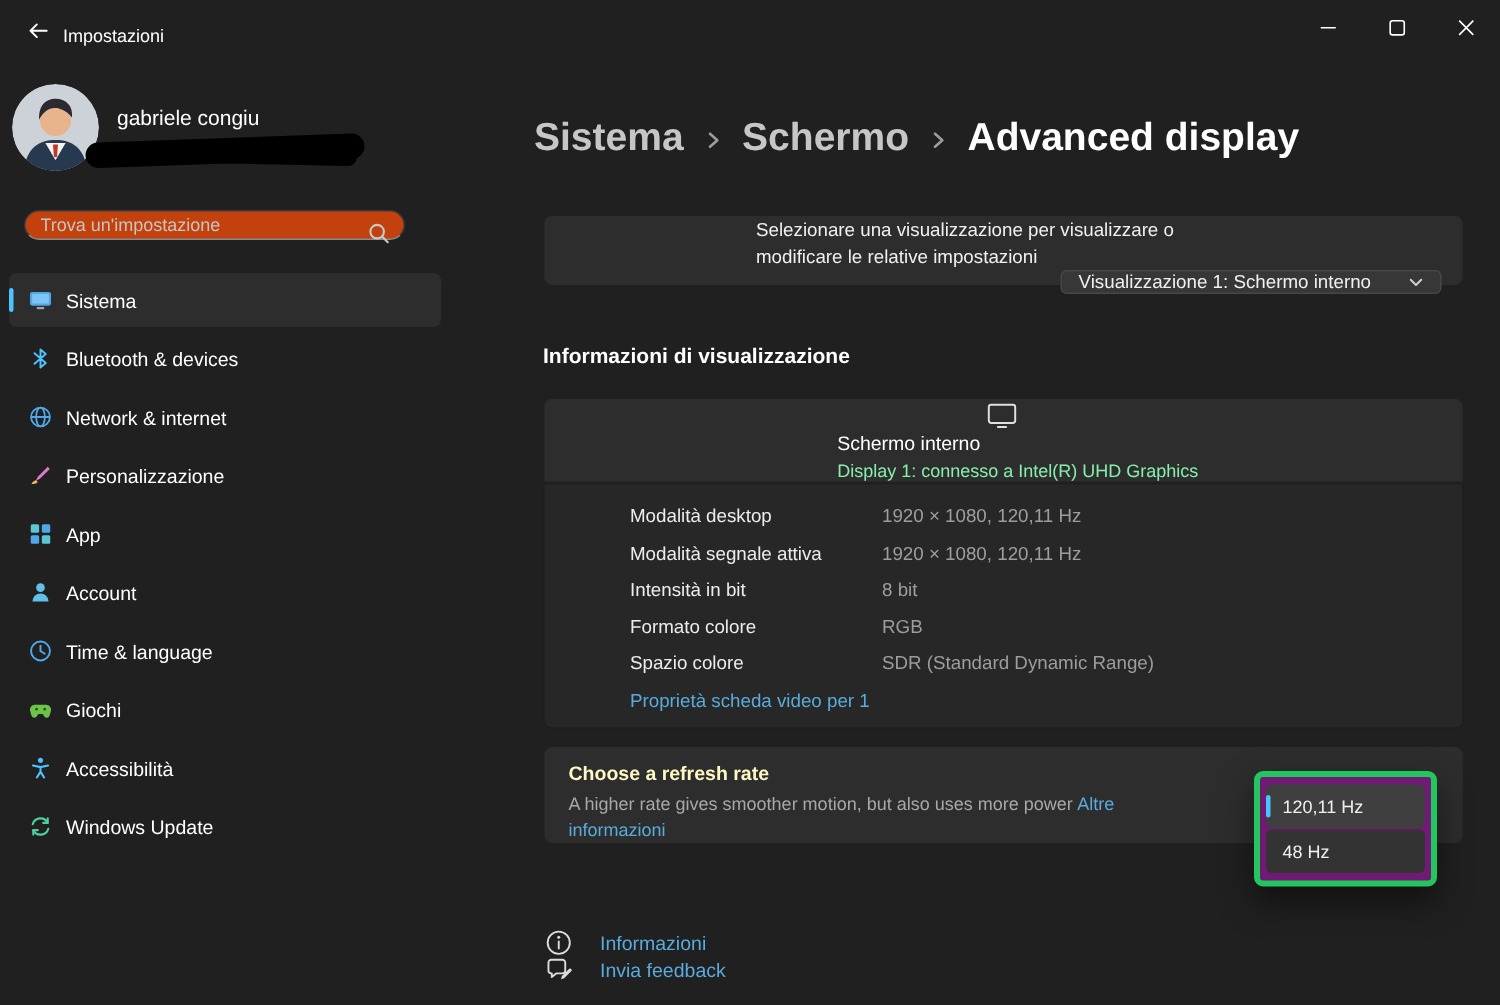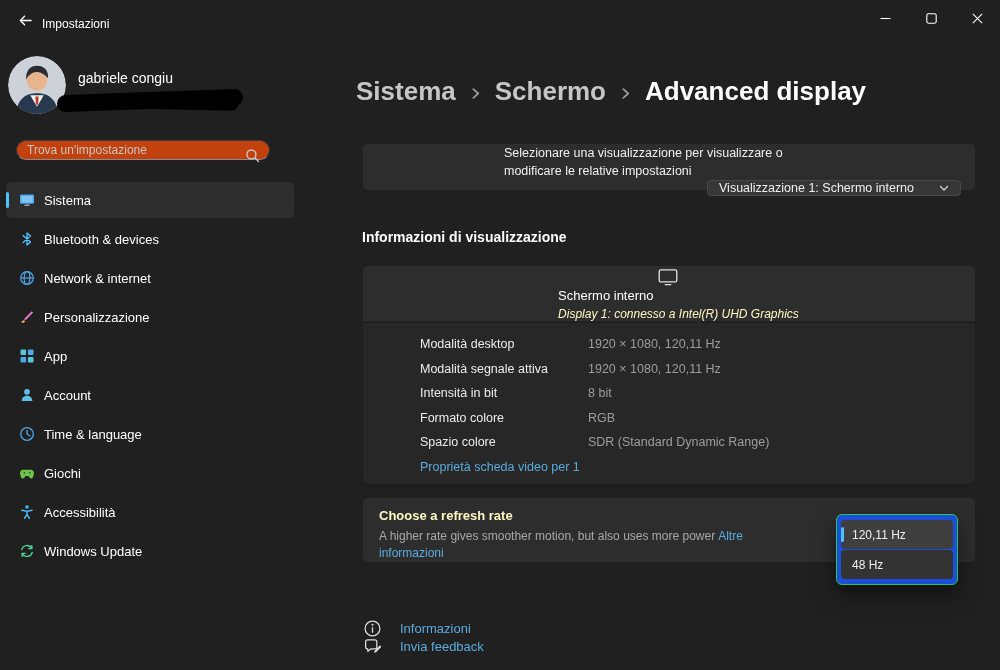--- a/index.html
+++ b/index.html
@@ -63,39 +63,39 @@
     padding:0 10px 0 11px; font-size:12.5px; color:#f0f0f0; cursor:pointer; }
   .selector-dropdown .dd-chevron { margin-left:auto; display:flex; }
 
   .section-title { position:absolute; left:362px; top:229px; font-size:14px; font-weight:700; color:#ffffff; }
 
   .expander-header { position:absolute; left:362px; top:265px; width:614px; height:57px;
     border-radius:6px 6px 0 0; display:flex; align-items:center; padding:0 16px; cursor:pointer; }
   .monitor-icon { width:24px; height:24px; display:flex; align-items:center; }
   .expander-titles { margin-left:19px; }
   .expander-title { font-size:13px; color:#ffffff; margin-bottom:4px; }
-  .expander-subtitle { font-size:12px; color:#fef9c3;font-style:italic; }
+  .expander-subtitle { font-size:12px; color:#86efac; }
   .chevron-up { margin-left:auto; display:flex; }
 
   .expander-body { position:absolute; left:362px; top:322px; width:614px;
     background:#272727; border:1px solid rgba(0,0,0,0.25); border-top:1px solid #1e1e1e;
     border-radius:0 0 6px 6px; padding:9px 16px 9px 57px; }
   .info-row { display:flex; align-items:center; height:24.5px; font-size:12.5px; }
   .info-label { width:168px; color:#ececec; }
   .info-value { color:#9d9d9d; }
   .video-link { display:inline-block; margin-top:5px; font-size:12.5px; color:var(--link);
     text-decoration:none; cursor:pointer; }
 
   .refresh-card { position:absolute; left:362px; top:497px; width:614px; height:66px; padding:10px 16px; }
   .refresh-title { font-size:13px; font-weight:700; color:#fef9c3; }
   .refresh-desc { margin-top:5px; width:388px; font-size:12px; line-height:1.4; color:#a8a8a8; }
   .inline-link { color:var(--link); text-decoration:none; margin-left:3px; cursor:pointer; }
 
-  .rate-menu { position:absolute; left:836px; top:514px; width:122px; background:#1d4ed8;
-    border:1px solid #22c55e; border-radius:6px; padding:4px;
+  .rate-menu { position:absolute; left:836px; top:514px; width:122px; background:#701a75;
+    border:4px solid #22c55e; border-radius:6px; padding:4px;
     box-shadow:0 10px 22px rgba(0,0,0,0.5); z-index:5; }
   .rate-option { position:relative; height:29px; margin:1px 0; border-radius:4px;
     display:flex; align-items:center; padding-left:11px; font-size:12px; color:#f0f0f0; cursor:pointer; }
   .rate-option.selected { background:#3f3f3f; }
   .rate-option.alt { background:#333333; }
   .option-pill { position:absolute; left:0; top:7px; width:3px; height:15px;
     background:var(--accent); border-radius:2px; }
 
   .footer-link { position:absolute; left:362px; display:flex; align-items:center; cursor:pointer; }
   .footer-link.l1 { top:618px; }

